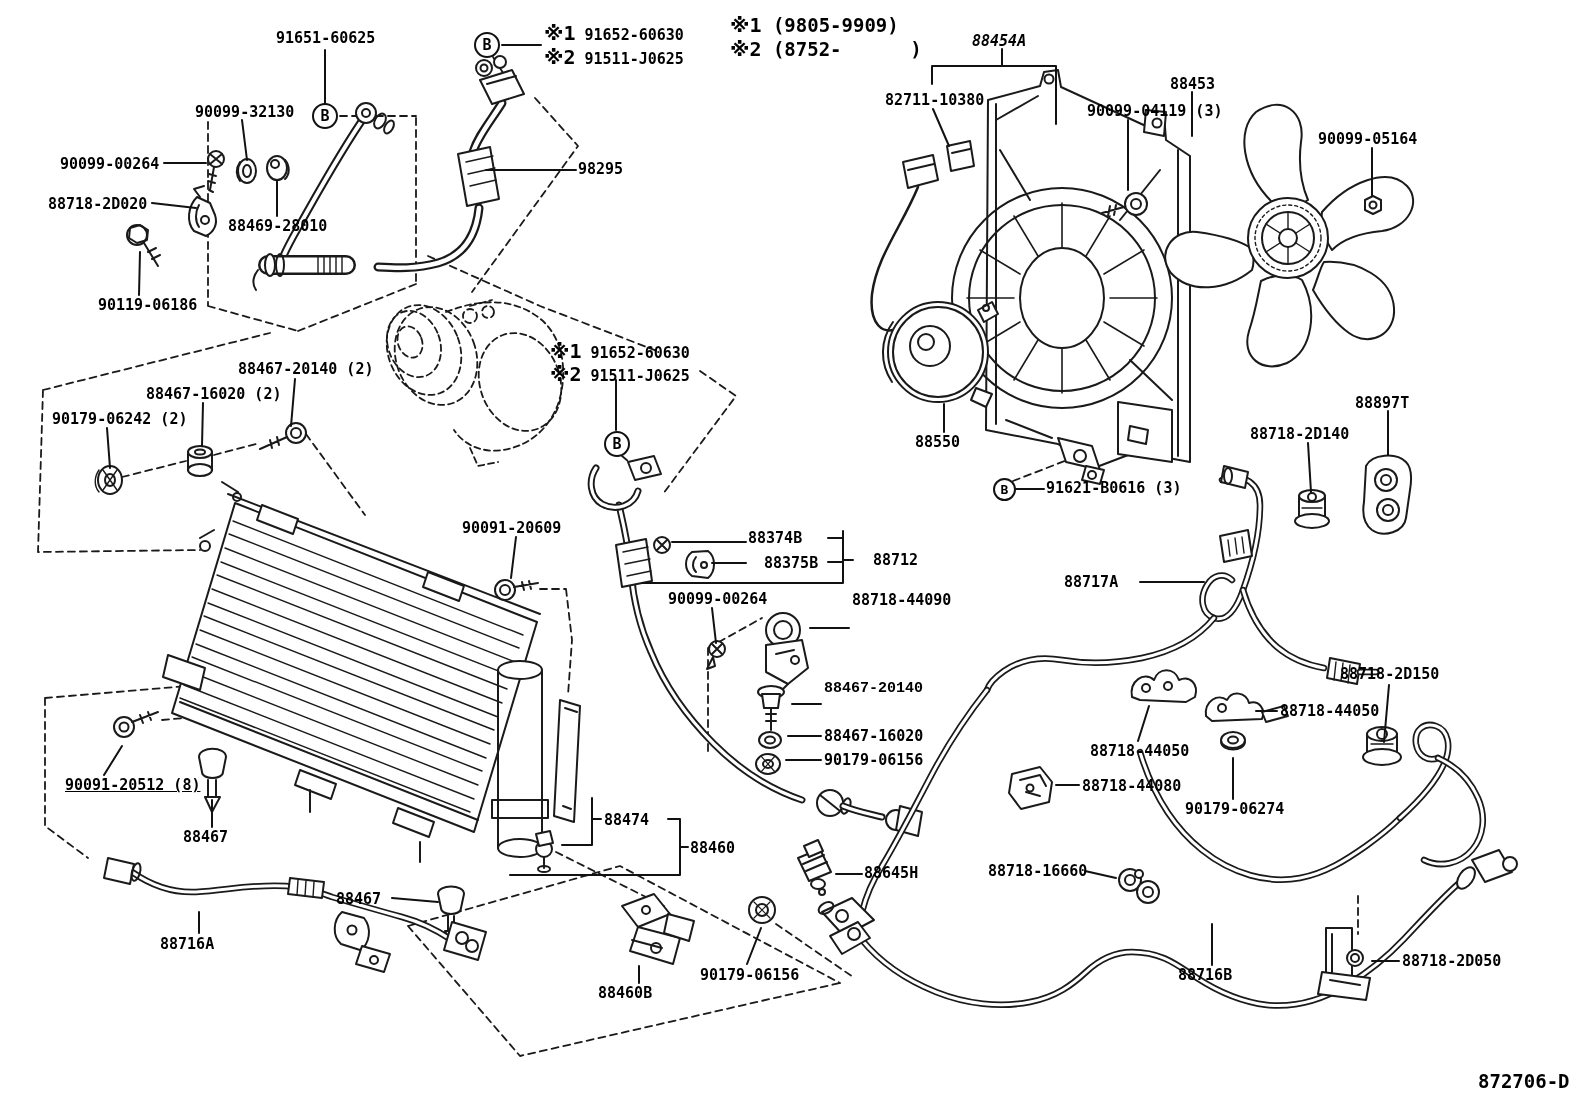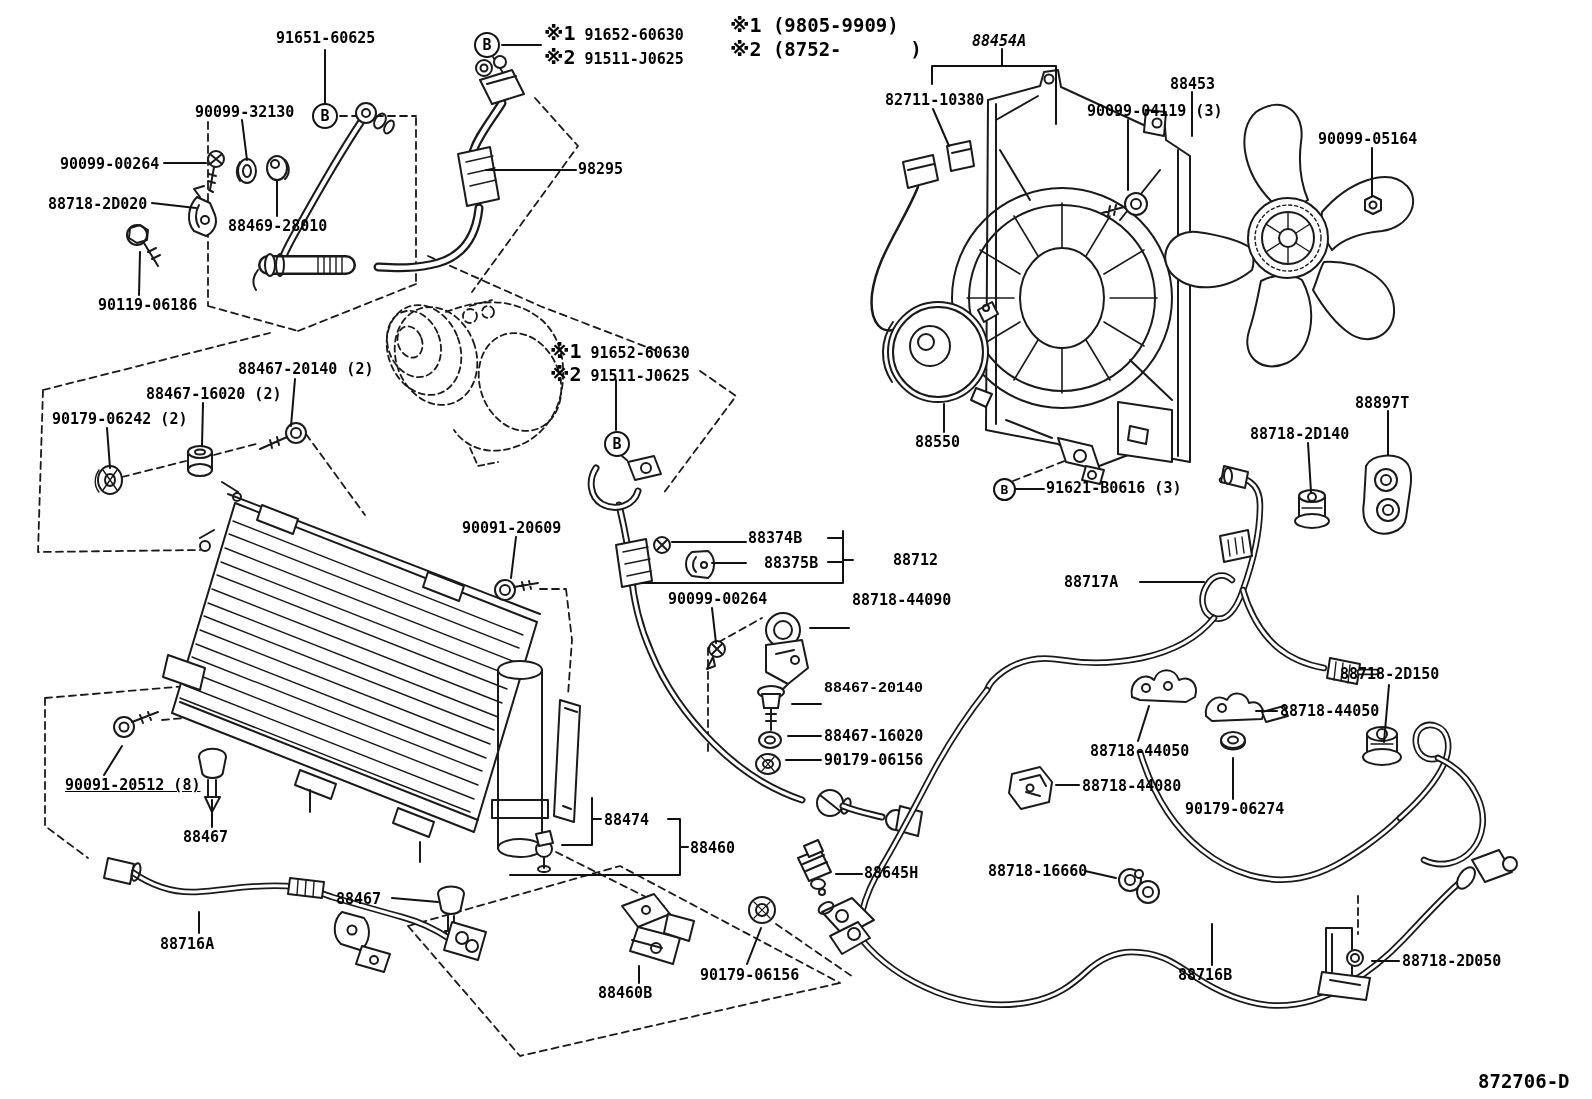--- a/index.html
+++ b/index.html
@@ -452,21 +452,21 @@
   <div class="lbl" style="left:1355px;top:395px;">88897T</div>
   <div class="lbl" style="left:1064px;top:574px;">88717A</div>
   <div class="lbl star" style="left:550px;top:340px;">※1 91652-60630</div>
   <div class="lbl star" style="left:550px;top:363px;">※2 91511-J0625</div>
   <div class="lbl" style="left:238px;top:361px;">88467-20140 (2)</div>
   <div class="lbl" style="left:146px;top:386px;">88467-16020 (2)</div>
   <div class="lbl" style="left:52px;top:411px;">90179-06242 (2)</div>
   <div class="lbl" style="left:462px;top:520px;">90091-20609</div>
   <div class="lbl" style="left:748px;top:530px;">88374B</div>
   <div class="lbl" style="left:748px;top:555px;margin-left:16px;">88375B</div>
-  <div class="lbl" style="left:893px;top:552px;">88712</div>
+  <div class="lbl" style="left:873px;top:552px;">88712</div>
   <div class="lbl" style="left:668px;top:591px;">90099-00264</div>
   <div class="lbl" style="left:852px;top:592px;">88718-44090</div>
   <div class="lbl" style="left:824px;top:681px;font-family:Liberation Mono, monospace;">88467-20140</div>
   <div class="lbl" style="left:824px;top:728px;">88467-16020</div>
   <div class="lbl" style="left:824px;top:752px;">90179-06156</div>
   <div class="lbl" style="left:65px;top:777px;text-decoration:underline;">90091-20512 (8)</div>
   <div class="lbl" style="left:183px;top:829px;">88467</div>
   <div class="lbl" style="left:336px;top:891px;">88467</div>
   <div class="lbl" style="left:160px;top:936px;">88716A</div>
   <div class="lbl" style="left:604px;top:812px;">88474</div>

